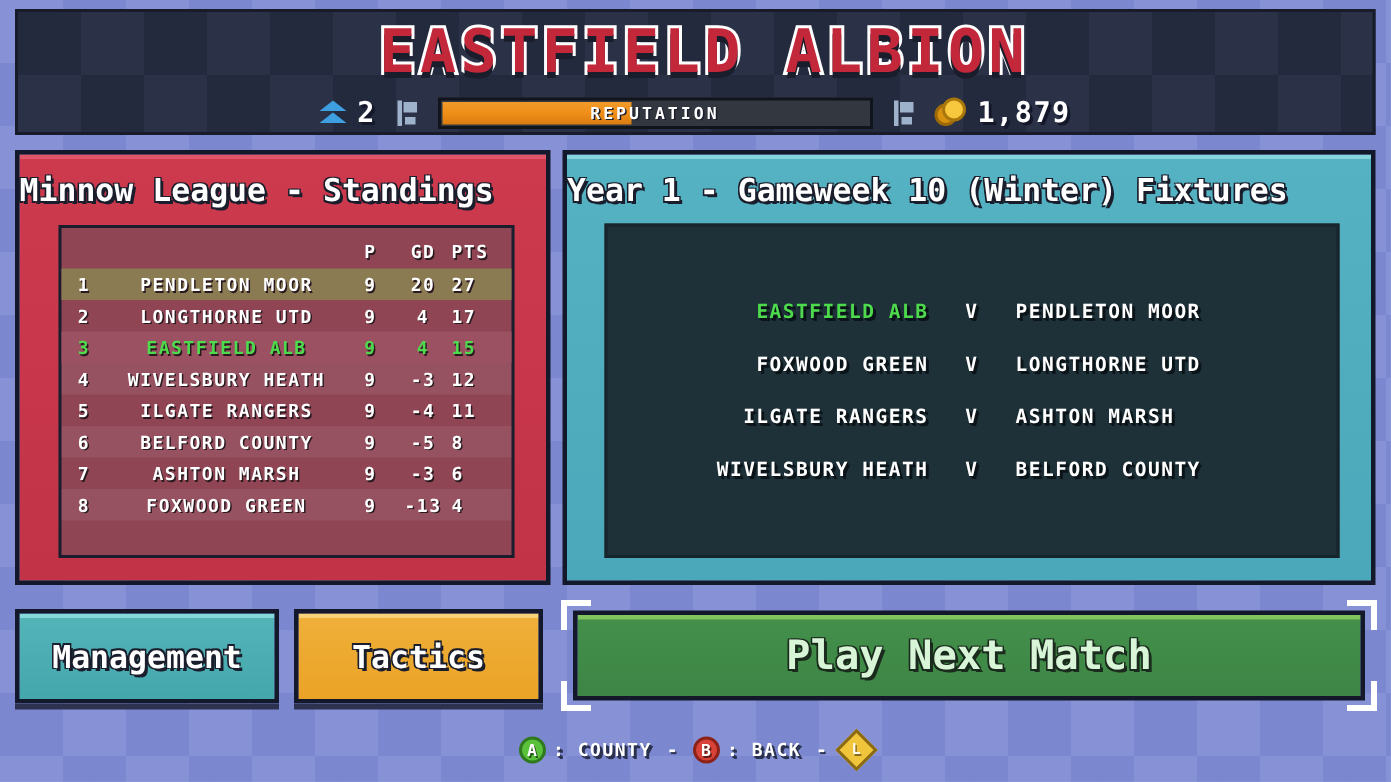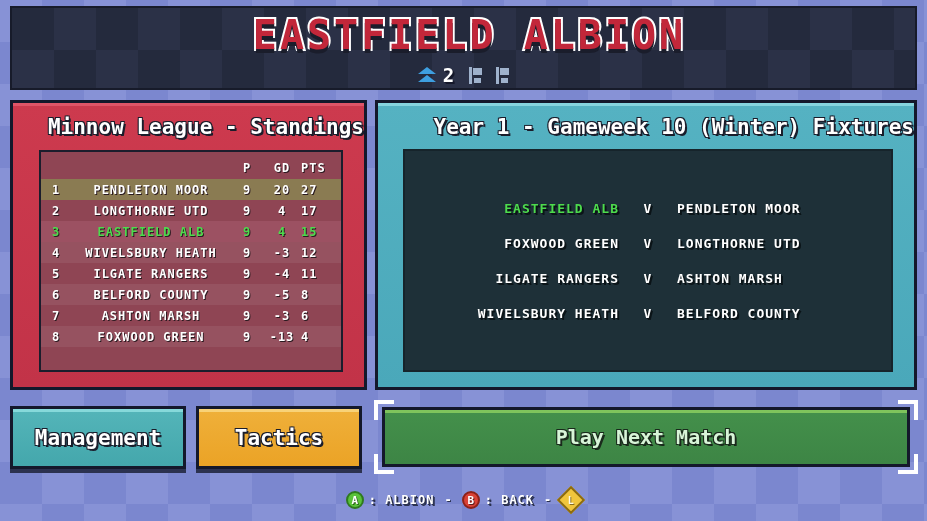--- a/index.html
+++ b/index.html
@@ -157,21 +157,21 @@
     background:#f7c73d; border:2px solid #a8760a; box-sizing:border-box;
   }
 
   
   .panel {
     position: absolute;
     border: 3px solid #14182b;
     box-sizing: border-box;
   }
   .panel-title {
-    text-align: right;
+    text-align: left;
     font-family: "DejaVu Sans Mono", monospace;
     font-weight: bold;
     font-size: 21px;
     color: #ffffff;
     letter-spacing: 0px;
     text-shadow: 2px 2px 0 #1a1d2b, -1px -1px 0 #1a1d2b, 1px -1px 0 #1a1d2b, -1px 1px 0 #1a1d2b;
     white-space: nowrap;
   }
 
   
@@ -304,21 +304,21 @@
   }
   .btn-play {
     position: absolute;
     left: 8px; top: 7px; width: 528px; height: 60px;
     background: linear-gradient(180deg, #44904b 0%, #3d8545 100%);
     box-shadow: inset 0 3px 0 #7fc45c;
     border: 3px solid #14182b;
     box-sizing: border-box;
     display: flex; align-items: center; justify-content: center;
     font-family: "DejaVu Sans Mono", monospace;
-    font-weight: bold; font-size: 20px; color: #d8f5d8;
+    font-weight: bold; font-size: 27px; color: #d8f5d8;
     text-shadow: 2px 2px 0 #1a2a1c, -1px -1px 0 #1a2a1c, 1px -1px 0 #1a2a1c, -1px 1px 0 #1a2a1c;
     cursor: pointer;
   }
   .sel-corner {
     position: absolute;
     width: 16px; height: 16px;
     border: 4px solid #ffffff;
   }
   .sel-tl { left: 0;  top: 0;    border-right: none; border-bottom: none; }
   .sel-tr { right: 0; top: 0;    border-left: none;  border-bottom: none; }
@@ -389,23 +389,31 @@
 
     <div class="status-row">
 
       <div class="stat-group">
         <span class="chevron-icon"></span>
         <span class="stat-value">2</span>
       </div>
 
       <span class="flag-icon"></span>
 
+      <div class="rep-bar">
+        <div class="rep-fill" id="rep-fill" style="width: calc(45% - 2px);"></div>
+        <div class="rep-label">REPUTATION</div>
+      </div>
 
       <span class="flag-icon"></span>
 
+      <div class="stat-group">
+        <span class="coin-icon"></span>
+        <span class="stat-value">1,879</span>
+      </div>
 
     </div>
   </div>
 
   <div class="panel standings-panel">
     <div class="panel-title">Minnow League - Standings</div>
 
     <div class="standings-table">
       <div class="std-head">
         <span class="c-pos"></span>
@@ -508,21 +516,21 @@
     <div class="btn-play">Play Next Match</div>
     <span class="sel-corner sel-tl"></span>
     <span class="sel-corner sel-tr"></span>
     <span class="sel-corner sel-bl"></span>
     <span class="sel-corner sel-br"></span>
   </div>
 
   <div class="footer">
     <div class="hint">
       <span class="pad-btn pad-a">A</span>
-      <span class="hint-text">: ALBION</span>
+      <span class="hint-text">: COUNTY</span>
     </div>
     <span class="hint-sep">-</span>
     <div class="hint">
       <span class="pad-btn pad-b">B</span>
       <span class="hint-text">: BACK</span>
     </div>
     <span class="hint-sep">-</span>
     <div class="hint">
       <span class="pad-d">
           <span>L</span>

